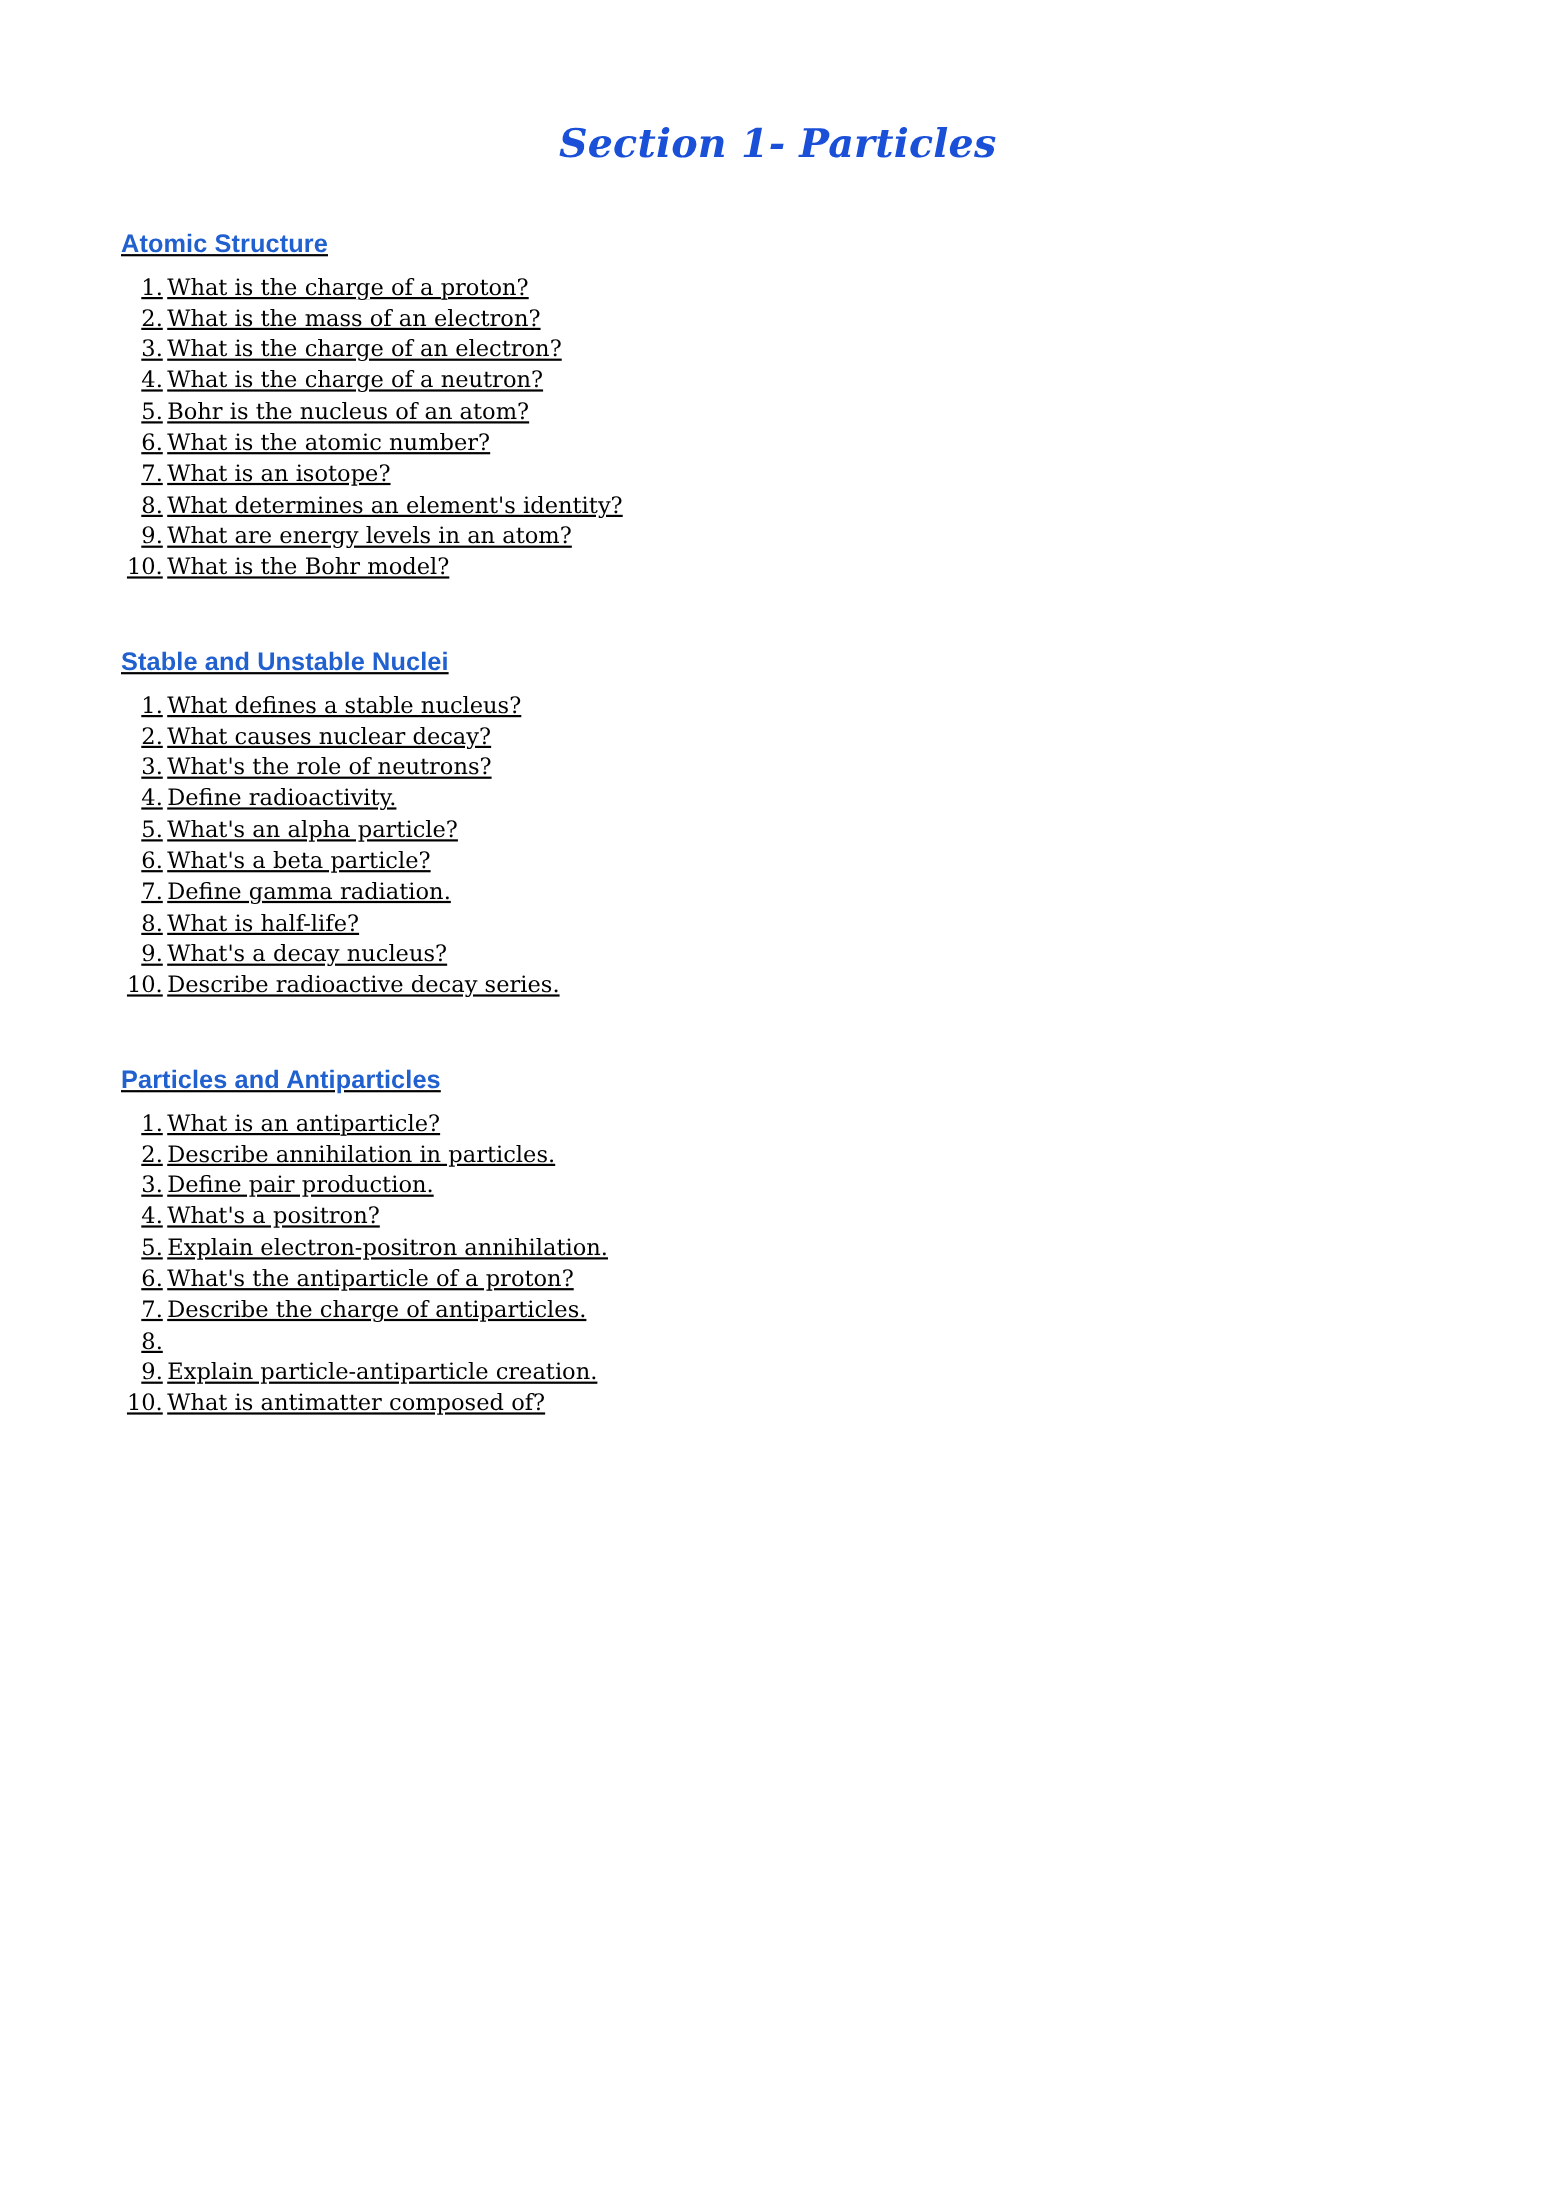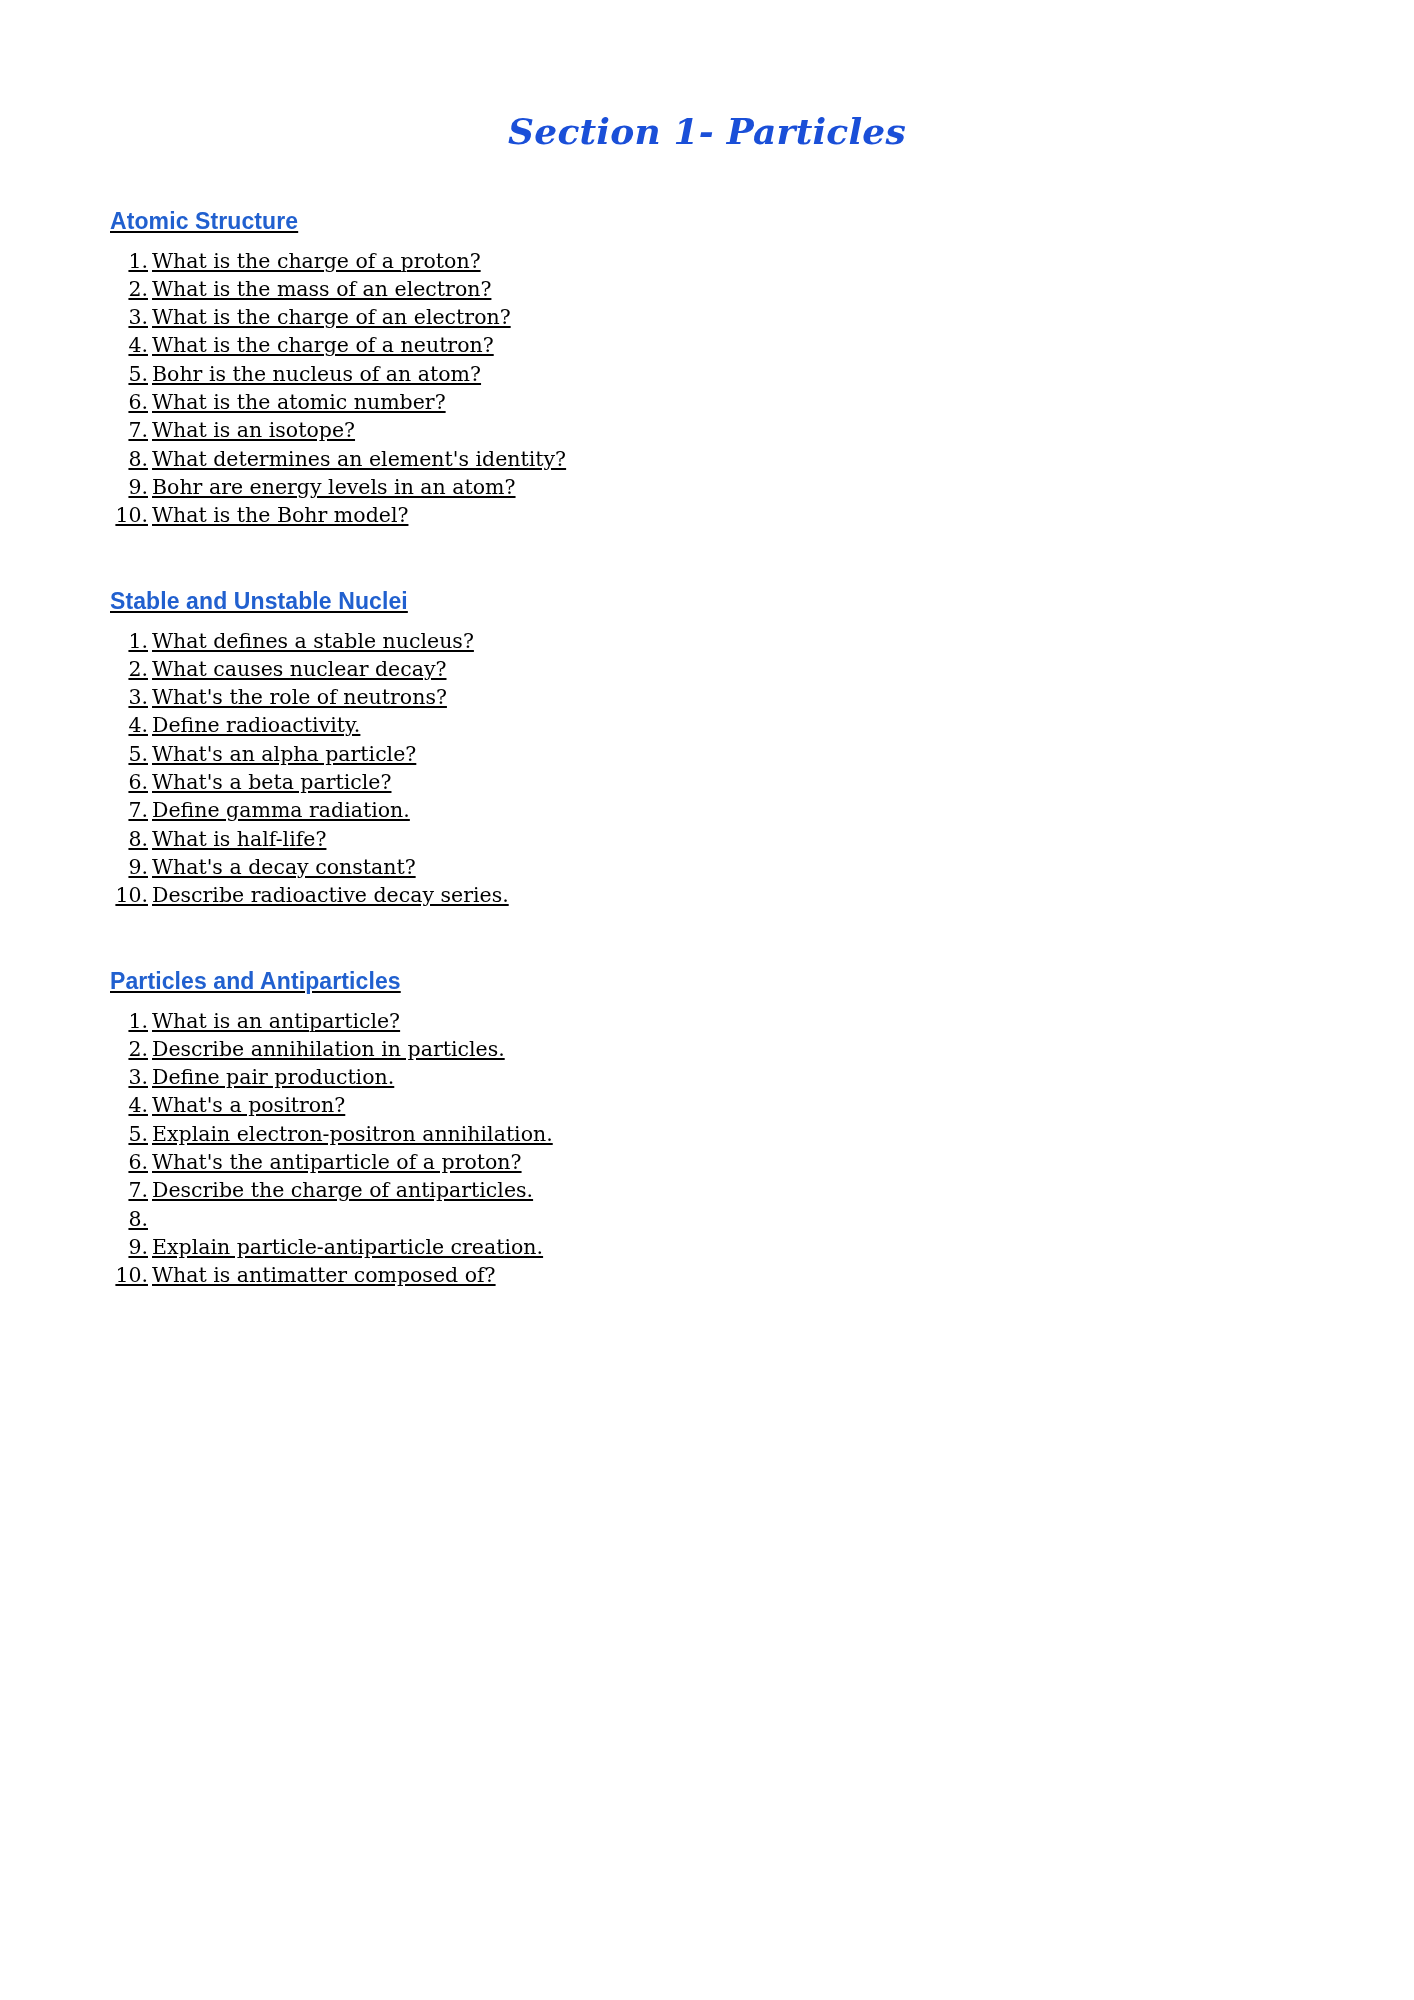--- a/index.html
+++ b/index.html
@@ -119,21 +119,21 @@
         <li class="qitem">
           <span class="qnum">7.</span>
           <span class="qtext">What is an isotope?</span>
         </li>
         <li class="qitem">
           <span class="qnum">8.</span>
           <span class="qtext">What determines an element's identity?</span>
         </li>
         <li class="qitem">
           <span class="qnum">9.</span>
-          <span class="qtext">Bohr are energy levels in an atom?</span>
+          <span class="qtext">What are energy levels in an atom?</span>
         </li>
         <li class="qitem">
           <span class="qnum">10.</span>
           <span class="qtext">What is the Bohr model?</span>
         </li>
       </ol>
     </section>
 
     <section class="section">
       <h2 class="section-heading">Stable and Unstable Nuclei</h2>
@@ -165,21 +165,21 @@
         <li class="qitem">
           <span class="qnum">7.</span>
           <span class="qtext">Define gamma radiation.</span>
         </li>
         <li class="qitem">
           <span class="qnum">8.</span>
           <span class="qtext">What is half-life?</span>
         </li>
         <li class="qitem">
           <span class="qnum">9.</span>
-          <span class="qtext">What's a decay constant?</span>
+          <span class="qtext">What's a decay nucleus?</span>
         </li>
         <li class="qitem">
           <span class="qnum">10.</span>
           <span class="qtext">Describe radioactive decay series.</span>
         </li>
       </ol>
     </section>
 
     <section class="section">
       <h2 class="section-heading">Particles and Antiparticles</h2>

